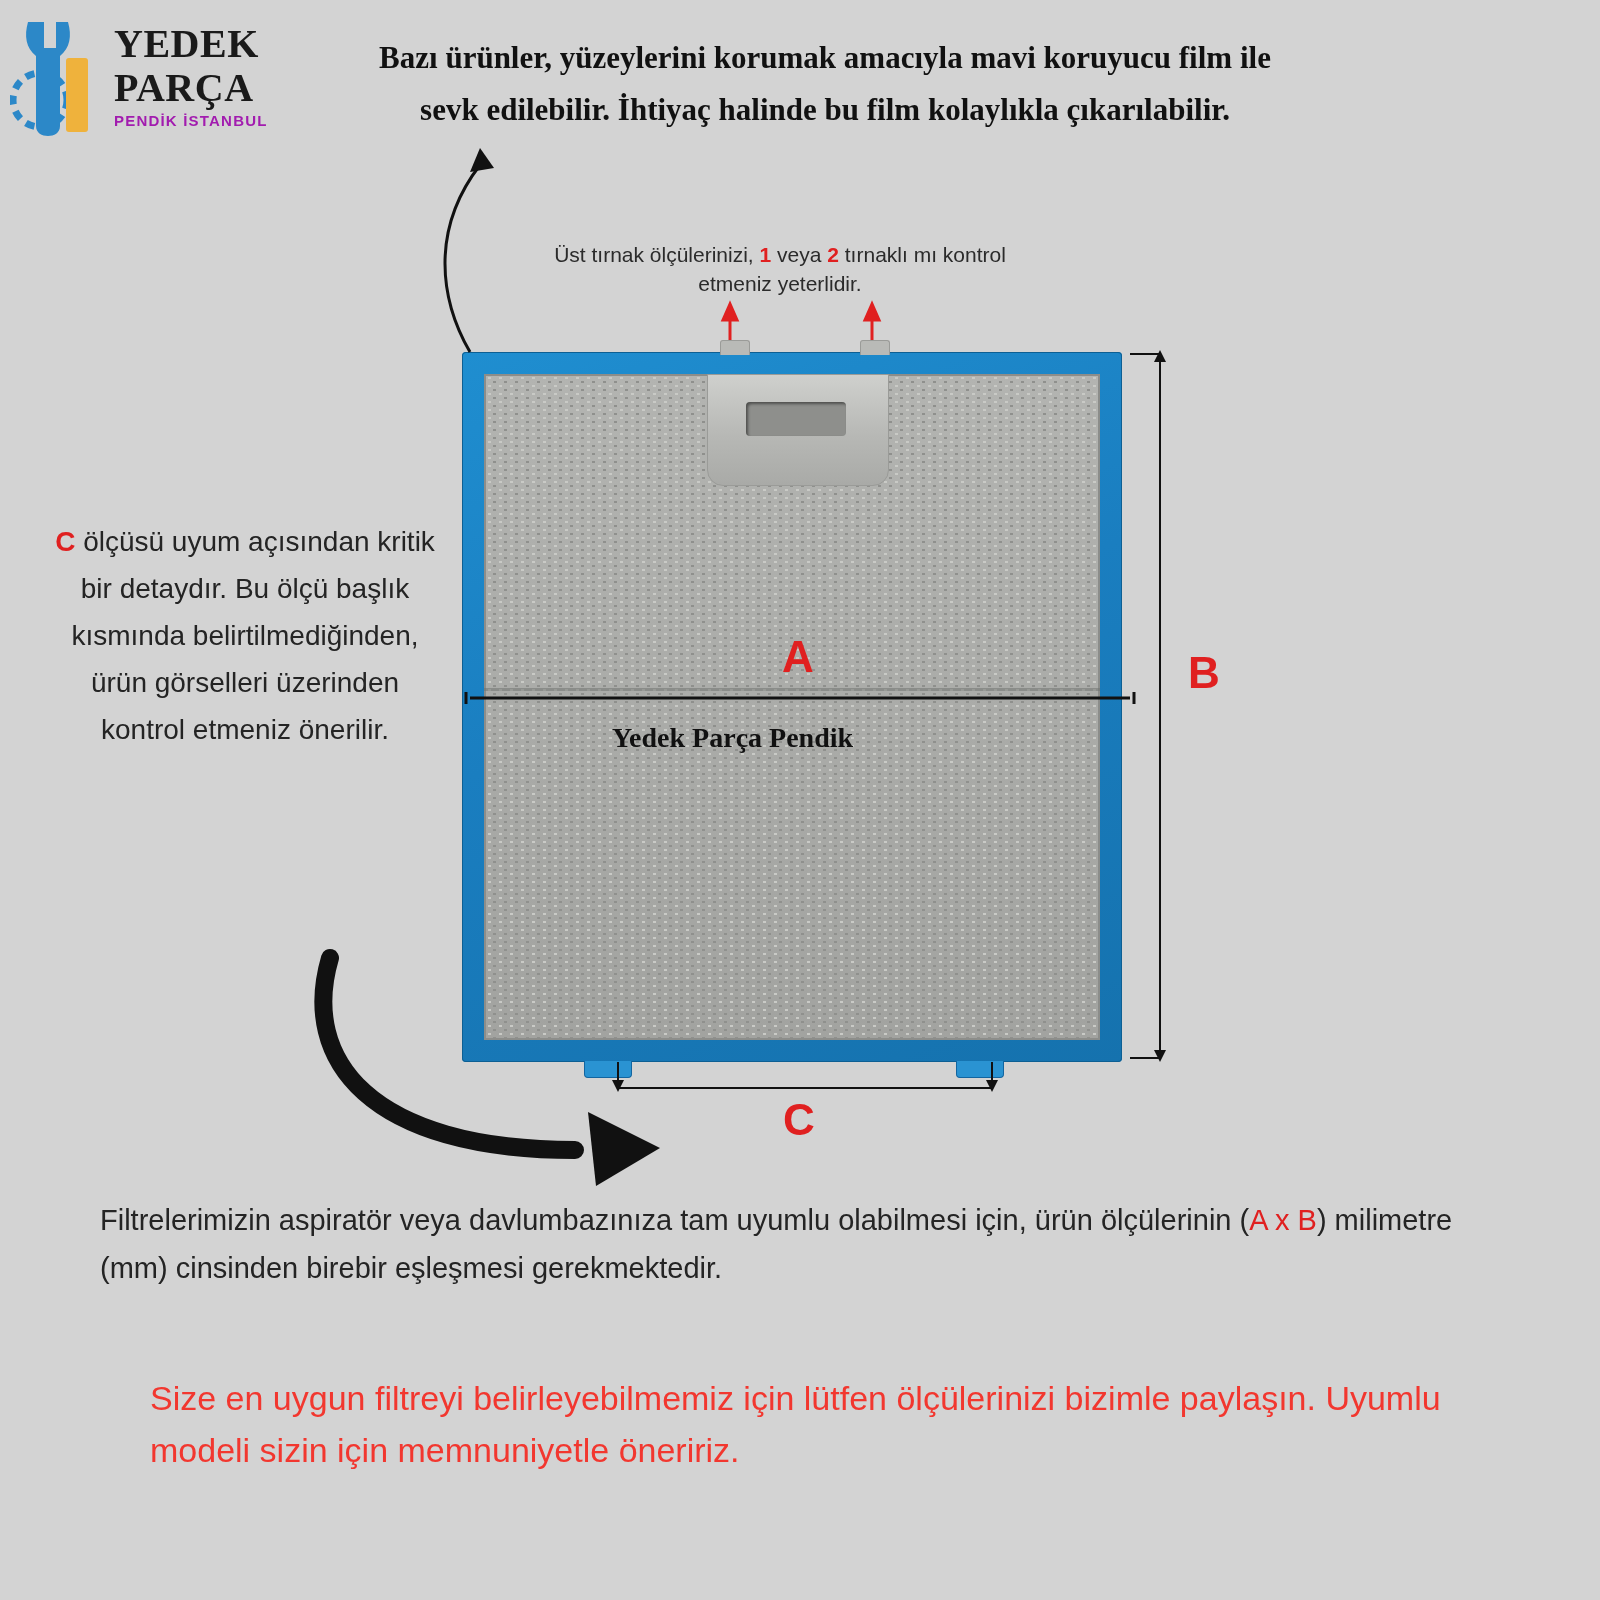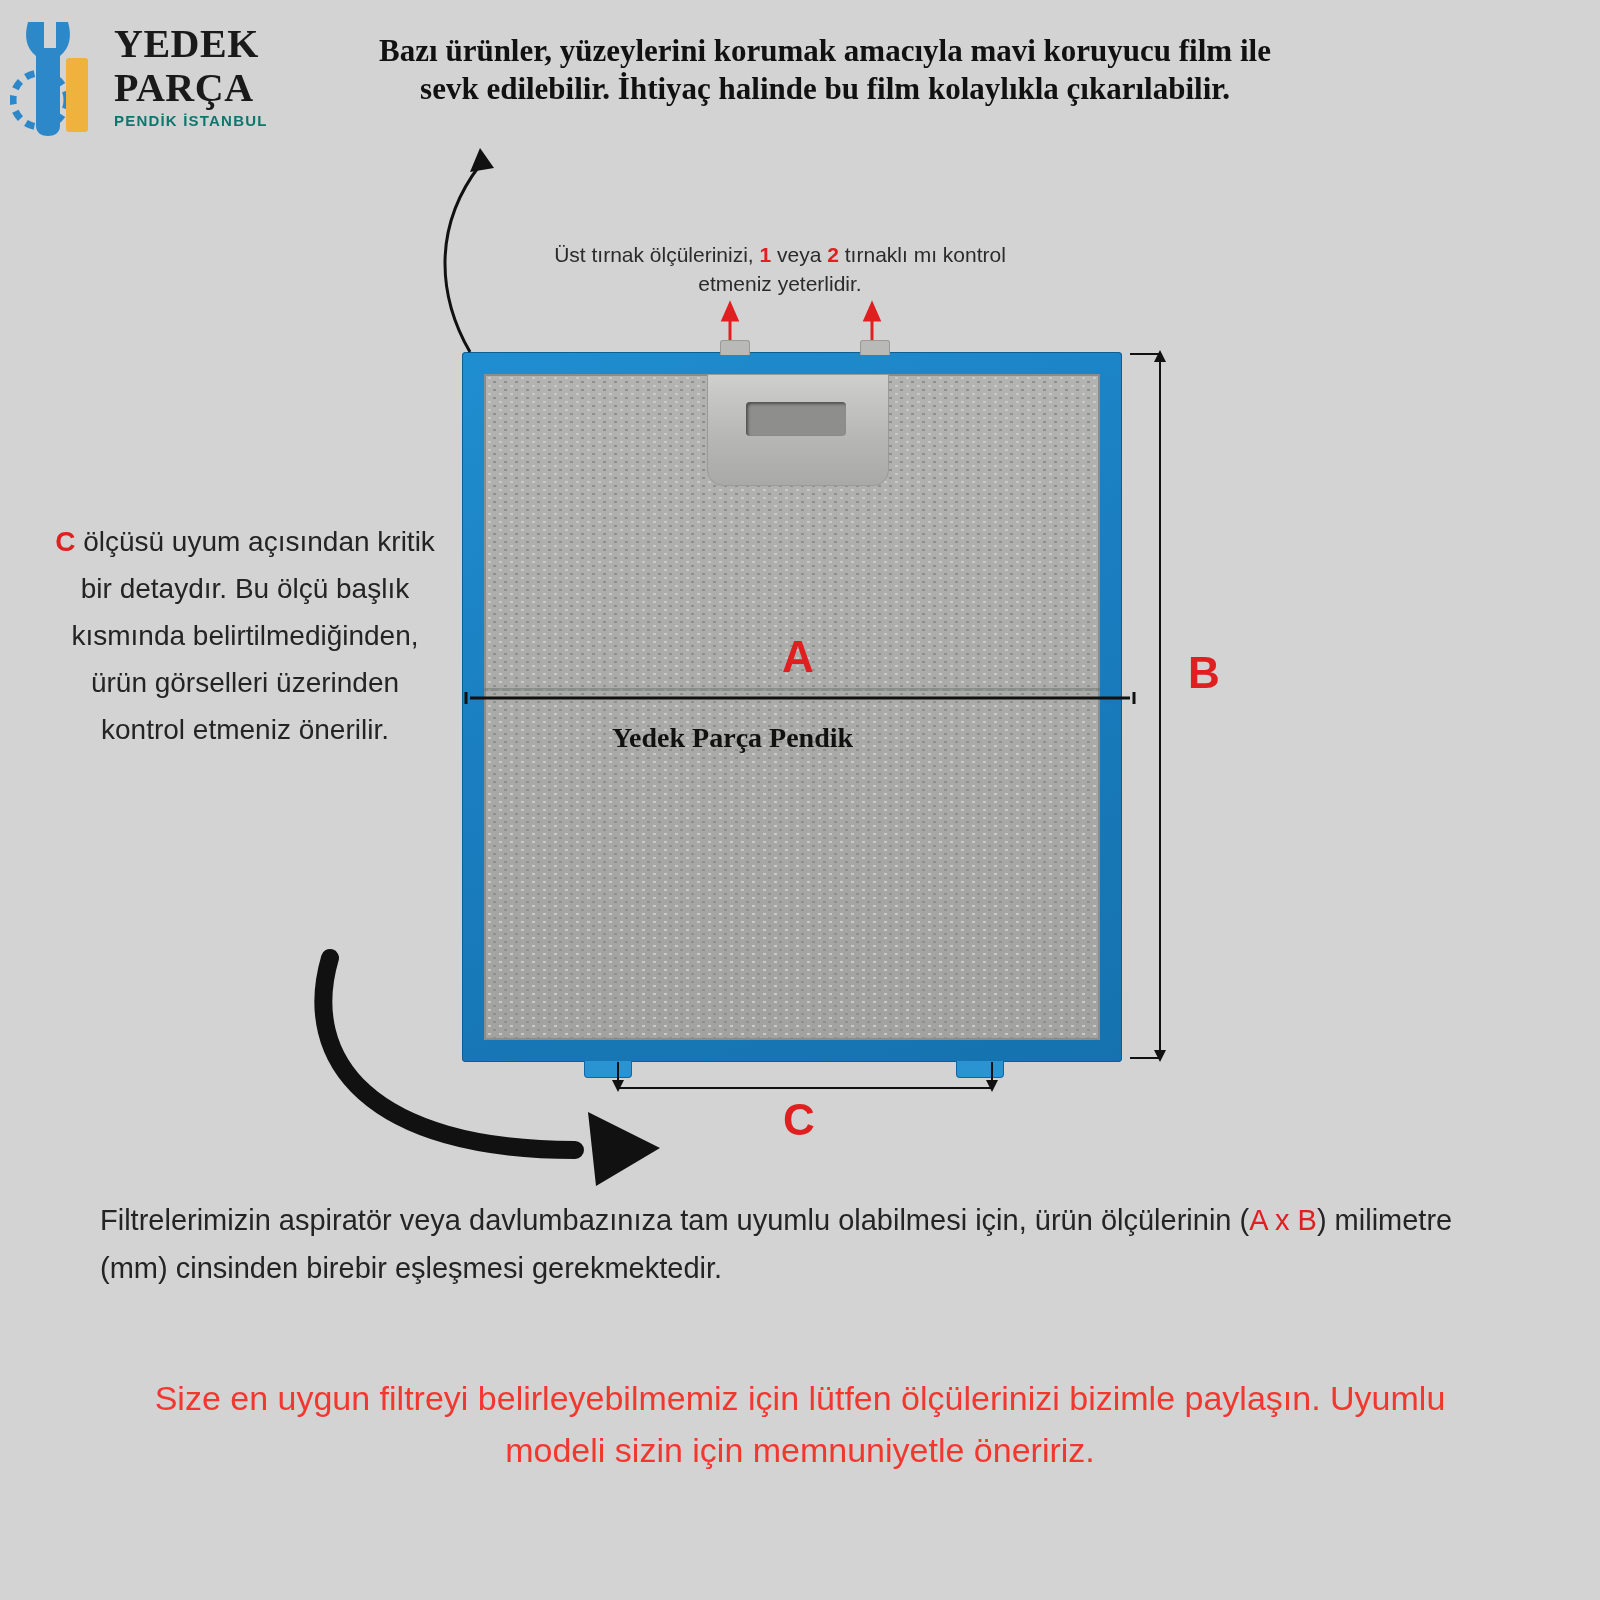--- a/index.html
+++ b/index.html
@@ -43,36 +43,36 @@
     font-weight: bold;
     font-size: 40px;
     line-height: 44px;
     color: #1a1a1a;
     letter-spacing: 0.5px;
   }
   #logo .logo-sub {
     font-family: "Liberation Sans", sans-serif;
     font-weight: bold;
     font-size: 15px;
-    color: #0f766e;
+    color: #a21caf;
     letter-spacing: 1.2px;
     margin-top: 2px;
   }
 
   
   #headline {
     position: absolute;
     left: 370px;
     top: 32px;
     width: 910px;
     text-align: center;
     font-family: "Liberation Serif", serif;
     font-weight: bold;
     font-size: 31px;
-    line-height: 38px;
+    line-height: 52px;
     color: #111;
   }
 
   
   #top-note {
     position: absolute;
     left: 520px;
     top: 240px;
     width: 520px;
     text-align: center;
@@ -107,21 +107,20 @@
     color: #242424;
   }
   #bottom-note .ab { color: #e02020; }
 
   
   #red-note {
     position: absolute;
     left: 150px;
     top: 1372px;
     width: 1300px;
-    text-align: center;
     font-size: 34px;
     line-height: 52px;
     color: #f2372f;
   }
 
   
   #filter {
     position: absolute;
     left: 462px;
     top: 352px;

